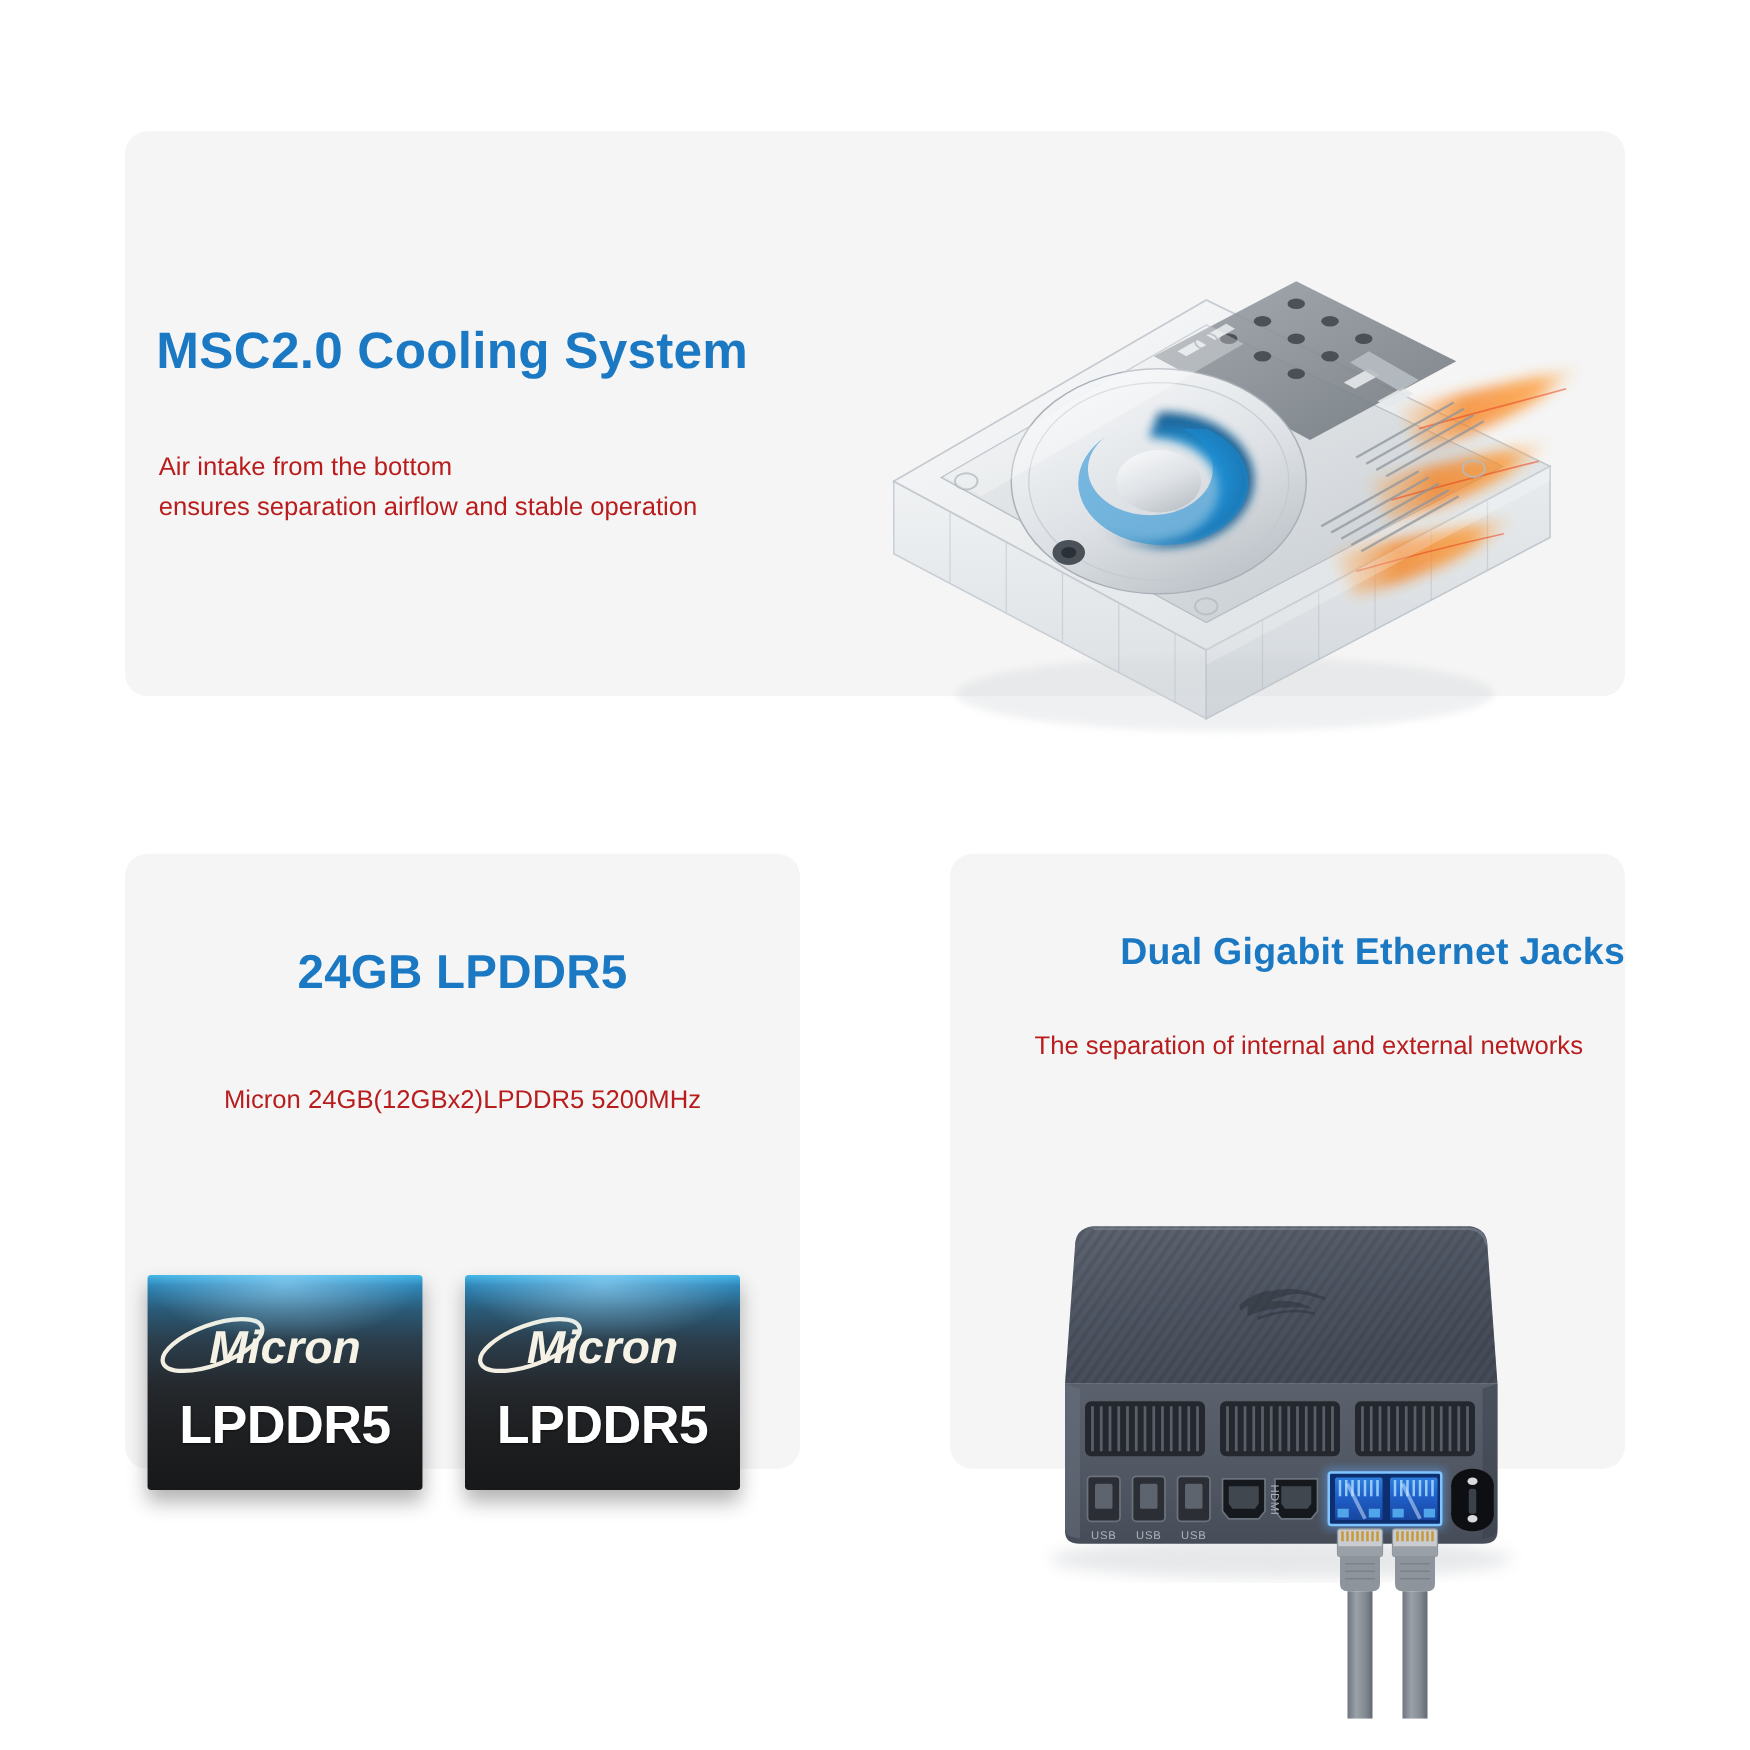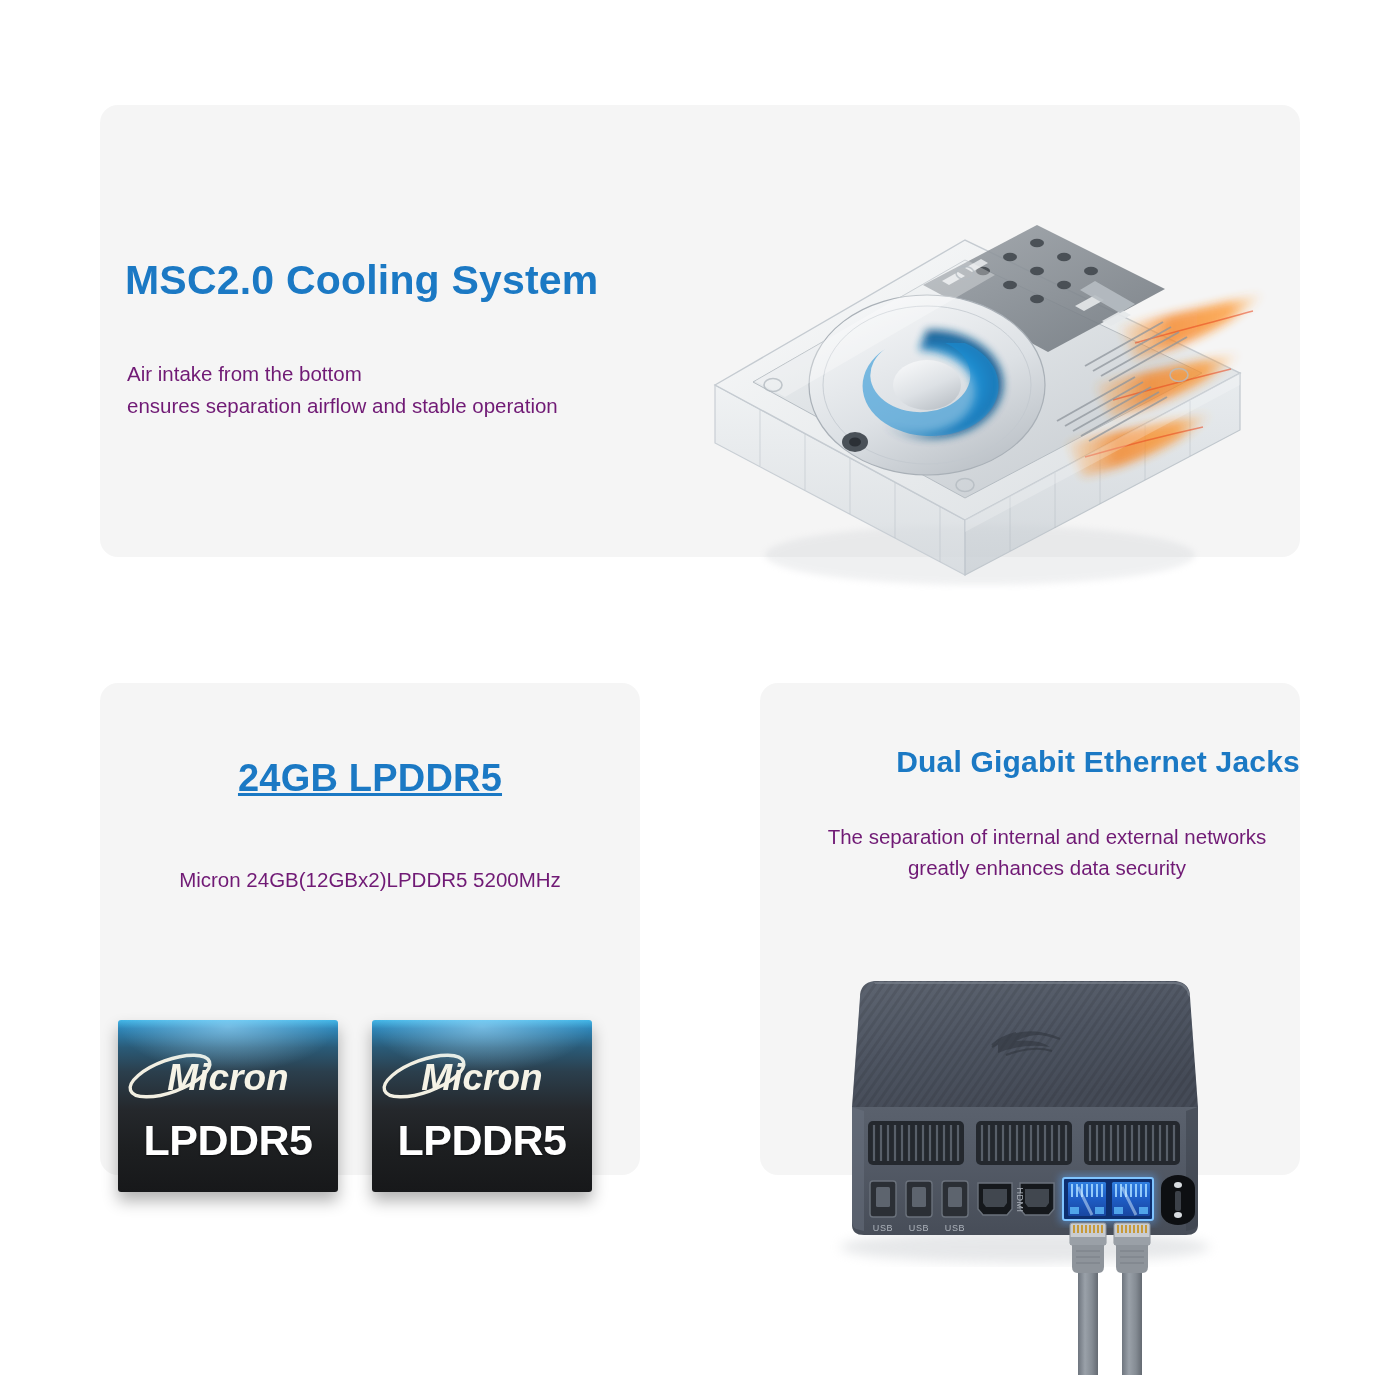--- a/index.html
+++ b/index.html
@@ -24,39 +24,39 @@
   .heading {
     position:absolute;
     color:#1b79c4;
     font-size:41px;
     font-weight:600;
     letter-spacing:0.2px;
     white-space:nowrap;
   }
   .body-text {
     position:absolute;
-    color:#701a75;
+    color:#b91c1c;
     font-size:20.5px;
     line-height:32px;
     font-weight:400;
   }
 
   #cooling-title { left:25px; top:152px; }
   #cooling-desc  { left:27px; top:253px; }
 
   
   #cooling-art {
     position:absolute;
     left:565px; top:-20px;
     width:640px; height:520px;
   }
 
   
   #card-memory { left:100px; top:683px; width:540px; height:492px; }
-  #mem-title { left:0; top:74px; width:540px; text-align:center; font-size:38px;text-decoration:underline; }
+  #mem-title { left:0; top:74px; width:540px; text-align:center; font-size:38px; }
   #mem-desc  { left:0; top:182px; width:540px; text-align:center; font-size:20.5px; line-height:30px; }
 
   
   .chip {
     position:absolute;
     width:220px; height:172px;
     border-radius:3px;
     background:
       linear-gradient(180deg,
         #43b7e8 0%,
@@ -290,21 +290,20 @@
       <ellipse cx="52" cy="26" rx="42" ry="16" fill="none" stroke="#f2efe2" stroke-width="3.4" transform="rotate(-20 52 26)"></ellipse>
       <text x="110" y="40" text-anchor="middle" font-family="'Liberation Sans', sans-serif" font-size="37" font-weight="700" font-style="italic" fill="#f6f3e6">Micron</text>
     </svg>
     <div class="chip-model">LPDDR5</div>
   </div>
 
   <div class="card" id="card-ethernet">
     <div class="heading" id="eth-title">Dual Gigabit Ethernet Jacks</div>
     <div class="body-text" id="eth-desc">
       <div>The separation of internal and external networks</div>
-      <div>greatly enhances data security</div>
     </div>
   </div>
 
   <svg id="minipc-art" viewBox="0 0 410 400">
     <defs>
       <linearGradient id="topFace" x1="0" y1="0" x2="0.4" y2="1">
         <stop offset="0%" stop-color="#5d6470"></stop>
         <stop offset="55%" stop-color="#4e5562"></stop>
         <stop offset="100%" stop-color="#454b57"></stop>
       </linearGradient>

